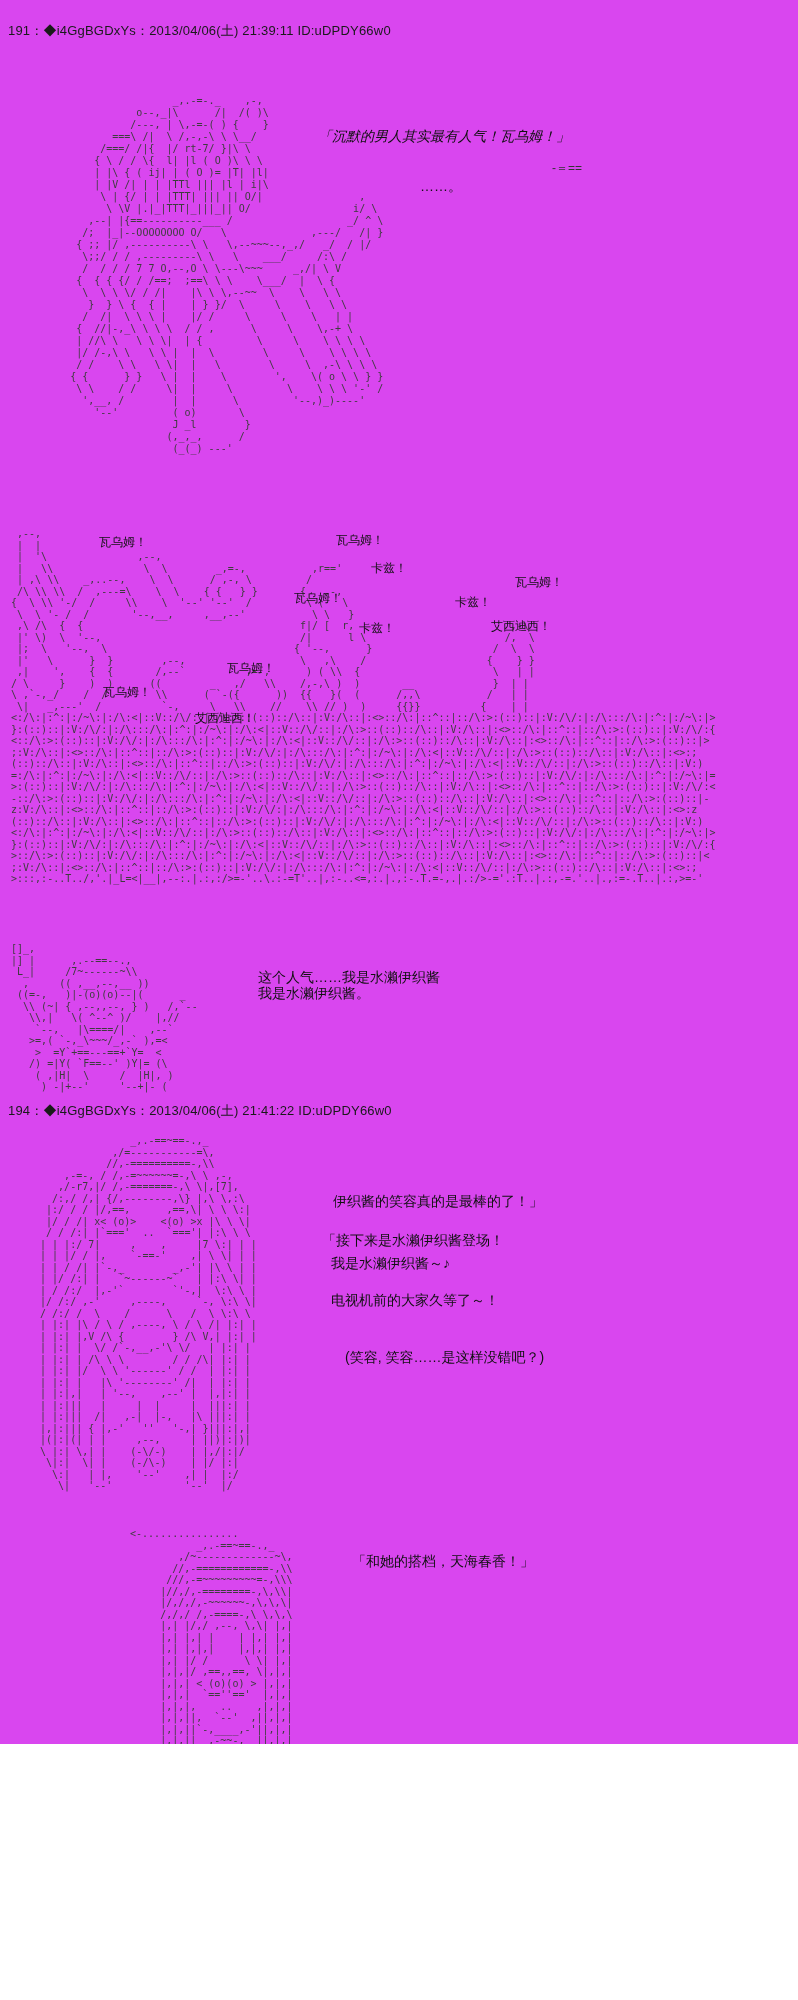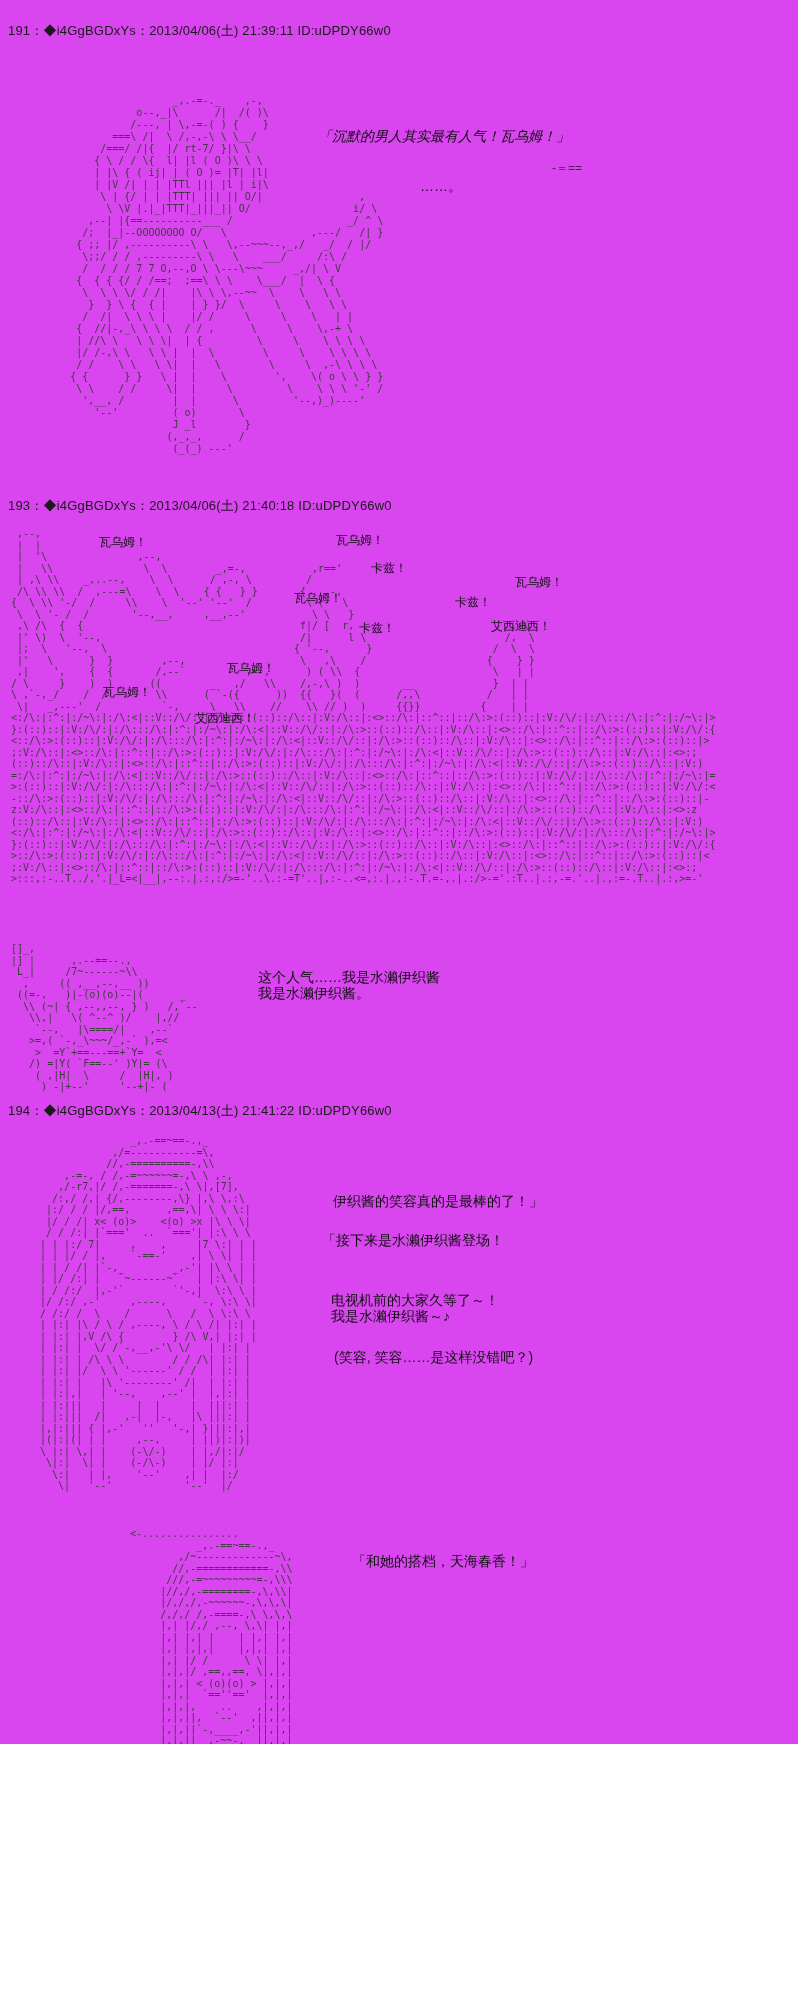--- a/index.html
+++ b/index.html
@@ -59,21 +59,20 @@
          ',__, /        |  |      \         '--,)_)----'
            '--'         ( o)       \
                         J _l        }
                        (,_,_,      /
                         (_(_) ---'</pre>
 
   <div class="dlg" style="left:318px; top:128px;font-style:italic;">「沉默的男人其实最有人气！瓦乌姆！」</div>
   <div class="mark" style="left:552px; top:160px;">-＝==</div>
   <div class="dlg" style="left:420px; top:178px;">……。</div>
 
-  <div class="post-header" style="left:8px; top:497px;">193：◆i4GgBGDxYs：2013/04/06(土) 21:40:18 ID:uDPDY66w0</div>
 
   <pre class="aa" style="left:5px; top:528px;">  ,--,
   |  |
   |  '\               ,--,
   |   \\               \  \        _,=-,           ,r=='
   | ,\ \\    _,..--,    \  \      / ,-, \         /
   /\ \\ \\  /  ,---=\    \  \    { {   } }       {   ,-,
  {  \ \\ '-/  /     \\    \  '--' '--'  /         \ (   \
   \  \ '- /  /       '--,__,     ,__,--'           \ \   }
   ,\ /\  {  {                                    f|/ [  r,                          ,-\
@@ -121,21 +120,21 @@
     \\,|   \( ^--^ )/    |,//
      `--,   |\====/|    ,--`
     &gt;=,( `-,_\~~~/_,-` ),=&lt;
      &gt;  =Y`+==---==+`Y=  &lt;
     /) =|Y( `F==--' )Y|= (\
      ( ,|H|  \     /  |H|, )
       ) -|+--'     '--+|- (</pre>
   <div class="dlg" style="left:258px; top:969px;">这个人气……我是水濑伊织酱</div>
   <div class="dlg" style="left:258px; top:985px;">我是水濑伊织酱。</div>
 
-  <div class="post-header" style="left:8px; top:1102px;">194：◆i4GgBGDxYs：2013/04/13(土) 21:41:22 ID:uDPDY66w0</div>
+  <div class="post-header" style="left:8px; top:1102px;">194：◆i4GgBGDxYs：2013/04/06(土) 21:41:22 ID:uDPDY66w0</div>
 
   <pre class="aa" style="left:28px; top:1135px;">                 _,.-==~==-.,_
               ,/=-----------=\,
              //,-==========-,\\
       ,-=-, / /,-=~~~~~~=-,\ \ ,-,
      ,/-r7,|/ /,-=======-,\ \|,[7],
     /:,/ /,| {/,--------,\} |,\ \,:\
    |:/ / / |/,==,      ,==,\| \ \ \:|
    |/ / /| x&lt; (o)&gt;    &lt;(o) &gt;x |\ \ \|
    / / /:| |`==='  ..  `==='| |:\ \ \
@@ -158,22 +157,22 @@
   |,|:||| { |,-'   ''   '-,| }|||:|,|
   |(|:|(| | |     ,--,     | ||)|:|)|
   \ |:| \,| |    (-\/-)    | |,/|:|/
    \|:|  \| |    (-/\-)    | |/ |:|
     \:|   | |,    '--'    ,| |  |:/
      \|   '--'            '--'  |/</pre>
 
   <div class="dlg" style="left:322px; top:1232px;">「接下来是水濑伊织酱登场！</div>
   <div class="dlg" style="left:333px; top:1193px;">伊织酱的笑容真的是最棒的了！」</div>
   <div class="dlg" style="left:331px; top:1292px;">电视机前的大家久等了～！</div>
-  <div class="dlg" style="left:331px; top:1308px;">我是水濑伊织酱～♪</div>
-  <div class="dlg" style="left:334px; top:1349px;">(笑容, 笑容……是这样没错吧？)</div>
+  <div class="dlg" style="left:331px; top:1255px;">我是水濑伊织酱～♪</div>
+  <div class="dlg" style="left:345px; top:1349px;">(笑容, 笑容……是这样没错吧？)</div>
 
   <pre class="aa" style="left:118px; top:1528px;">  &lt;-................
              _,.-==~==-.,_
           ,/~-------------~\,
          //,-============-,\\
         ///,-=~~~~~~~~~=-,\\\
        |//,/,-========-,\,\\|
        |/,/,/,-~~~~~~-,\,\,\|
        /,/,/ /,-====-,\ \,\,\
        |,| |/,/ ,--, \,\| |,|

